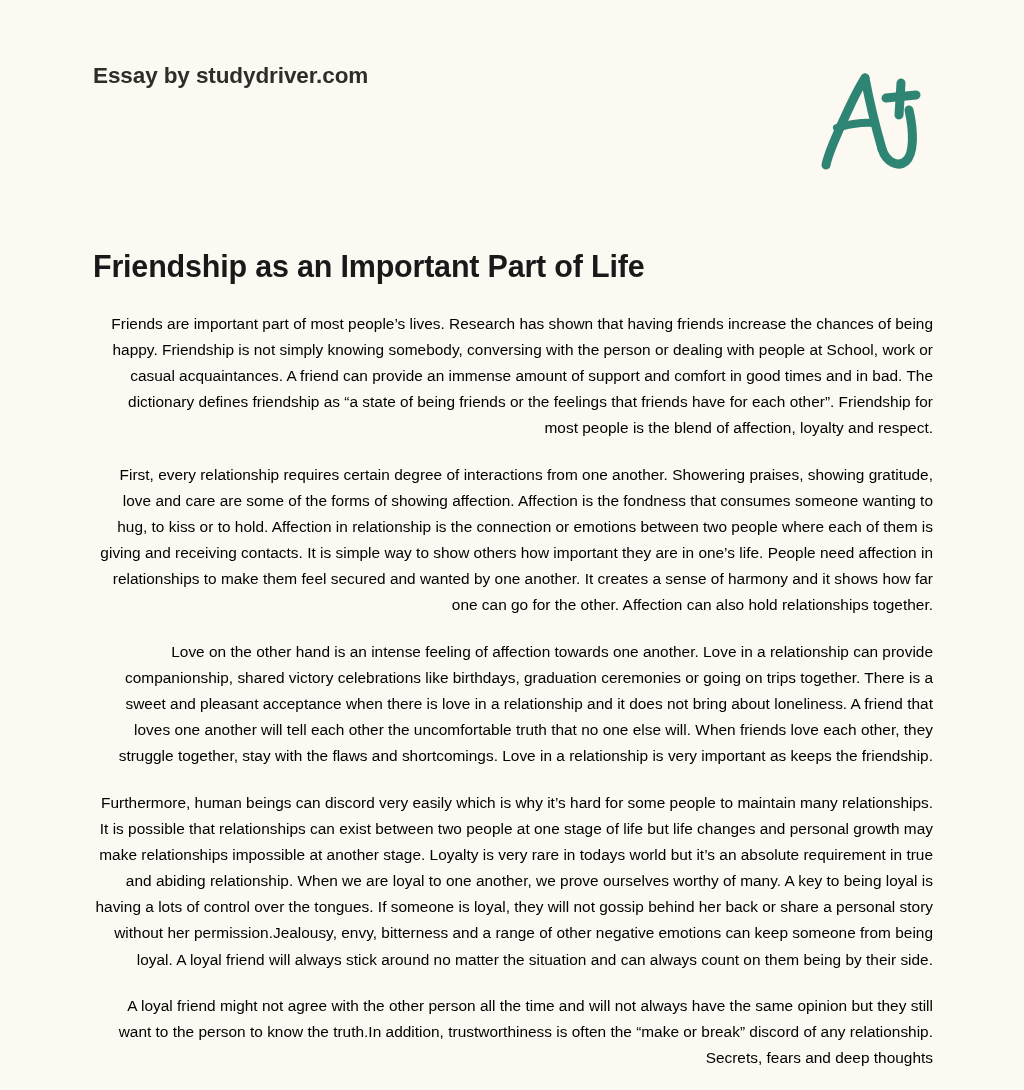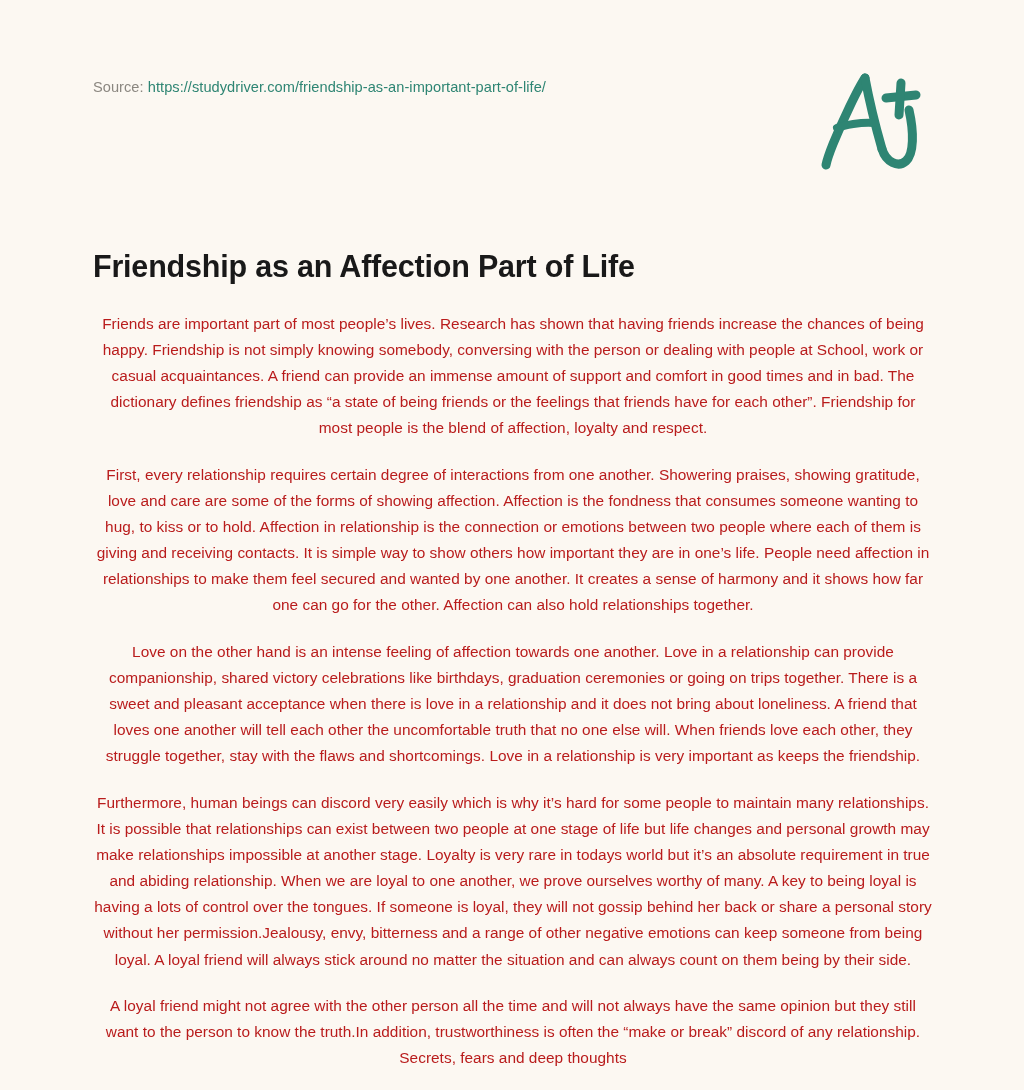--- a/index.html
+++ b/index.html
@@ -85,56 +85,54 @@
   .body-copy {
     position: absolute;
     left: 93px;
     top: 311px;
     width: 840px;
   }
   .body-copy p {
     margin: 0 0 20.5px 0;
     font-size: 15.4px;
     line-height: 26.1px;
-    color: #b91c1c;
+    color: #000000;
     letter-spacing: 0.02px;
-    text-align: center;
+    text-align: right;
   }
   .body-copy p:last-child {
     margin-bottom: 0;
   }
 </style>
 </head>
 <body>
 
 <div class="page">
 
   <div class="header-block">
-    <div class="source-line">
-      <span class="source-label">Source: </span><a class="source-url" href="#">https://studydriver.com/friendship-as-an-important-part-of-life/</a>
-    </div>
+    <div class="essay-by">Essay by studydriver.com</div>
   </div>
 
   <div class="logo">
     <svg viewBox="0 0 130 110" xmlns="http://www.w3.org/2000/svg">
       <g fill="none" stroke="#2e8573" stroke-linecap="round" stroke-linejoin="round">
 
         <path d="M59 12 C52 22 36 56 27 78 C23 88 21 94 20 99" stroke-width="9"></path>
         <path d="M59 12 C62 28 70 62 76 83" stroke-width="9"></path>
         <path d="M31 62 C38 59 55 56 68 57" stroke-width="8"></path>
 
         <path d="M76 83 C80 96 92 102 100 95 C108 88 108 66 103 44" stroke-width="9"></path>
 
         <path d="M80 32 L110 29" stroke-width="9"></path>
         <path d="M95 17 L93 49" stroke-width="9"></path>
       </g>
     </svg>
   </div>
 
-  <h1 class="essay-title">Friendship as an Affection Part of Life</h1>
+  <h1 class="essay-title">Friendship as an Important Part of Life</h1>
 
   <div class="body-copy">
     <p>Friends are important part of most people’s lives. Research has shown that having friends increase the chances of being happy. Friendship is not simply knowing somebody, conversing with the person or dealing with people at School, work or casual acquaintances. A friend can provide an immense amount of support and comfort in good times and in bad. The dictionary defines friendship as “a state of being friends or the feelings that friends have for each other”. Friendship for most people is the blend of affection, loyalty and respect.</p>
     <p>First, every relationship requires certain degree of interactions from one another. Showering praises, showing gratitude, love and care are some of the forms of showing affection. Affection is the fondness that consumes someone wanting to hug, to kiss or to hold. Affection in relationship is the connection or emotions between two people where each of them is giving and receiving contacts. It is simple way to show others how important they are in one’s life. People need affection in relationships to make them feel secured and wanted by one another. It creates a sense of harmony and it shows how far one can go for the other. Affection can also hold relationships together.</p>
     <p>Love on the other hand is an intense feeling of affection towards one another. Love in a relationship can provide companionship, shared victory celebrations like birthdays, graduation ceremonies or going on trips together. There is a sweet and pleasant acceptance when there is love in a relationship and it does not bring about loneliness. A friend that loves one another will tell each other the uncomfortable truth that no one else will. When friends love each other, they struggle together, stay with the flaws and shortcomings. Love in a relationship is very important as keeps the friendship.</p>
     <p>Furthermore, human beings can discord very easily which is why it’s hard for some people to maintain many relationships. It is possible that relationships can exist between two people at one stage of life but life changes and personal growth may make relationships impossible at another stage. Loyalty is very rare in todays world but it’s an absolute requirement in true and abiding relationship. When we are loyal to one another, we prove ourselves worthy of many. A key to being loyal is having a lots of control over the tongues. If someone is loyal, they will not gossip behind her back or share a personal story without her permission.Jealousy, envy, bitterness and a range of other negative emotions can keep someone from being loyal. A loyal friend will always stick around no matter the situation and can always count on them being by their side.</p>
     <p>A loyal friend might not agree with the other person all the time and will not always have the same opinion but they still want to the person to know the truth.In addition, trustworthiness is often the “make or break” discord of any relationship. Secrets, fears and deep thoughts</p>
   </div>
 
 </div>

